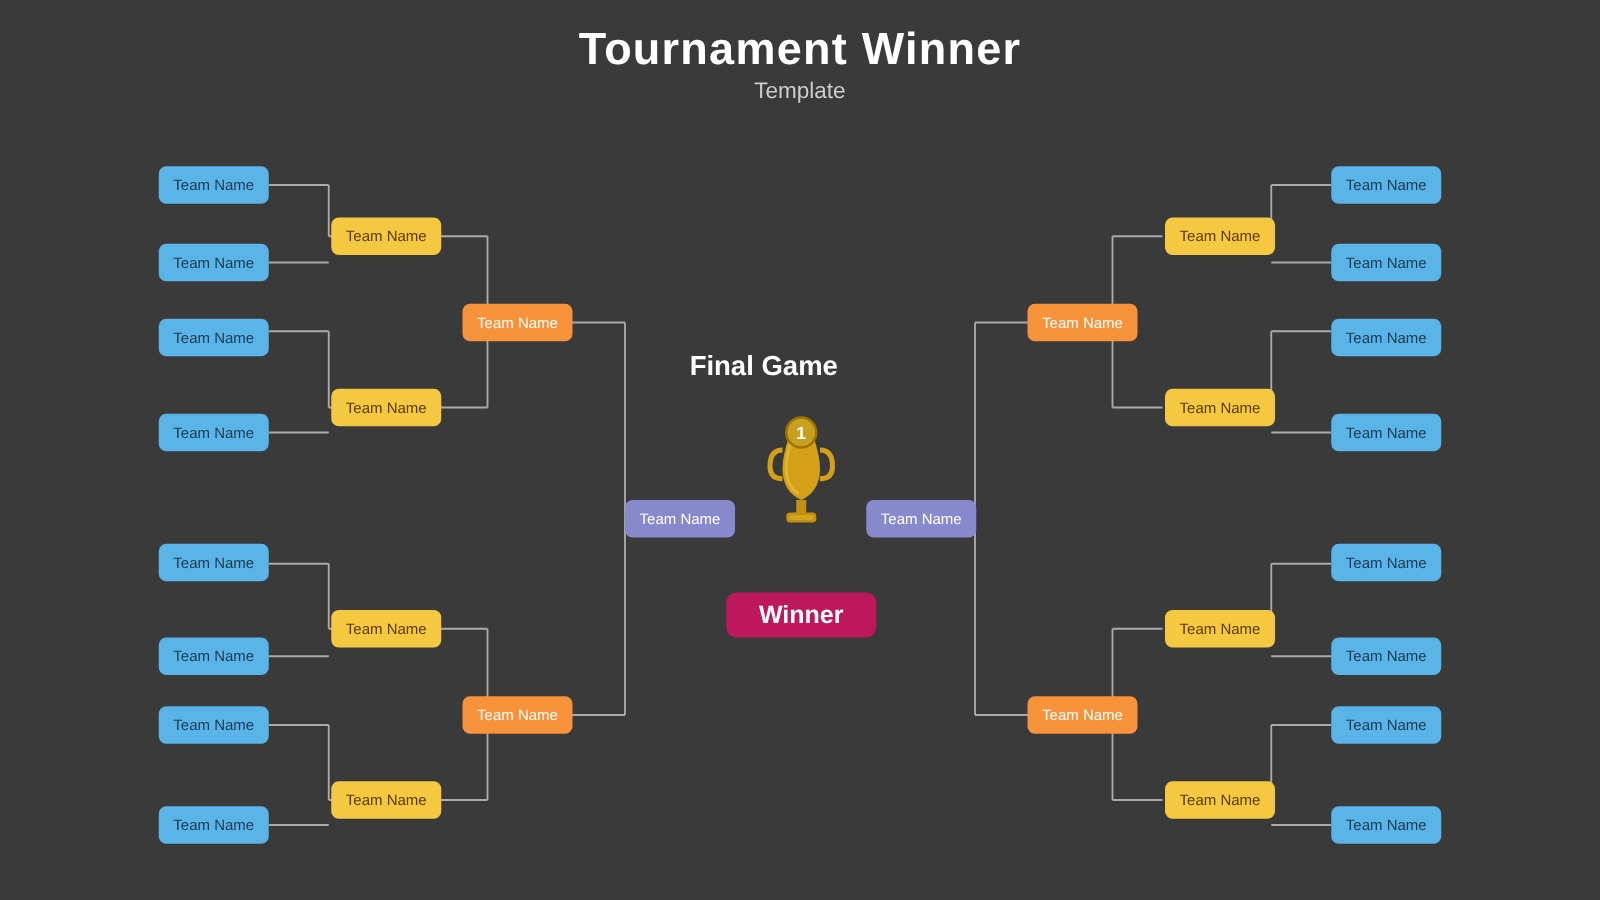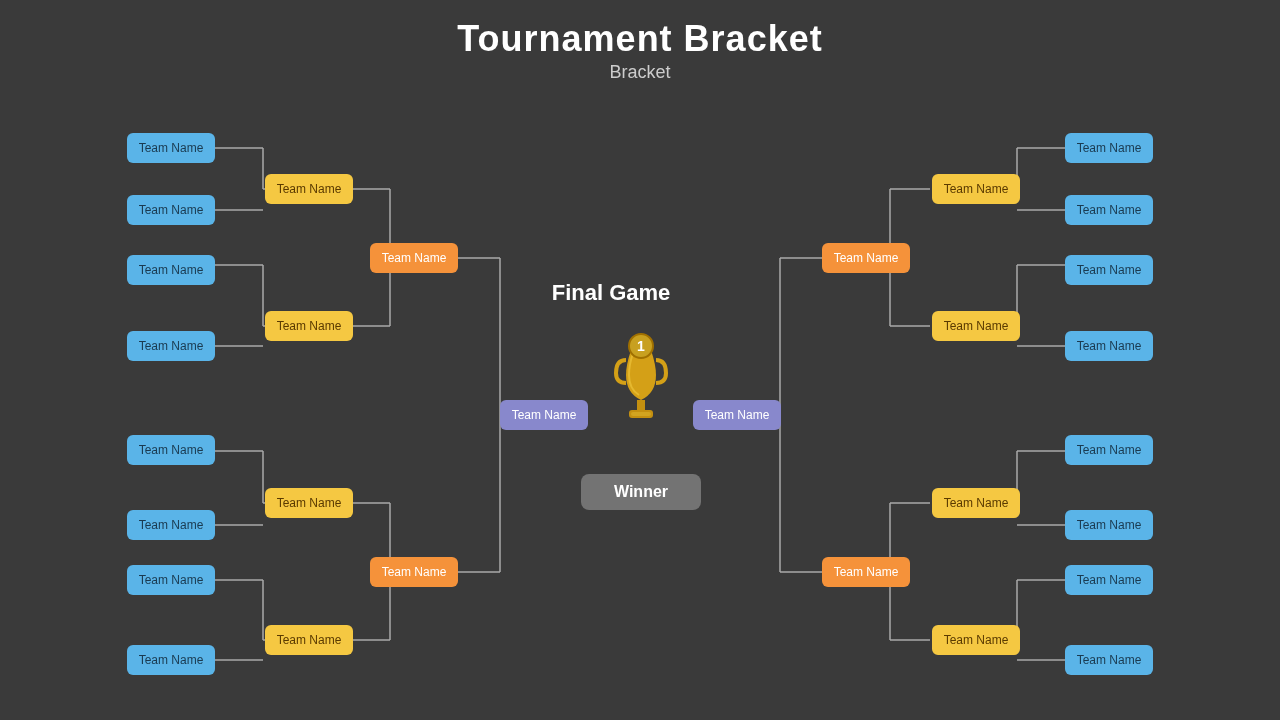--- a/index.html
+++ b/index.html
@@ -61,36 +61,36 @@
       color: #fff;
       font-size: 22px;
       font-weight: bold;
       text-align: center;
       width: 200px;
     }
 
     
     .winner-box {
       position: absolute;
-      background: #737373;
+      background: #be185d;
       border-radius: 8px;
       color: #fff;
-      font-size: 16px;
+      font-size: 20px;
       font-weight: bold;
       display: flex;
       align-items: center;
       justify-content: center;
     }
   </style>
 </head>
 <body>
 
 <div class="page-title">
-  <h1>Tournament Bracket</h1>
-  <h2>Bracket</h2>
+  <h1>Tournament Winner</h1>
+  <h2>Template</h2>
 </div>
 
 <svg class="bracket-svg">
 
   <line x1="215" y1="148" x2="263" y2="148" stroke="#aaa" stroke-width="1.5"></line>
   <line x1="263" y1="148" x2="263" y2="189" stroke="#aaa" stroke-width="1.5"></line>
 
   <line x1="215" y1="210" x2="263" y2="210" stroke="#aaa" stroke-width="1.5"></line>
   <line x1="263" y1="189" x2="310" y2="189" stroke="#aaa" stroke-width="1.5"></line>
 

